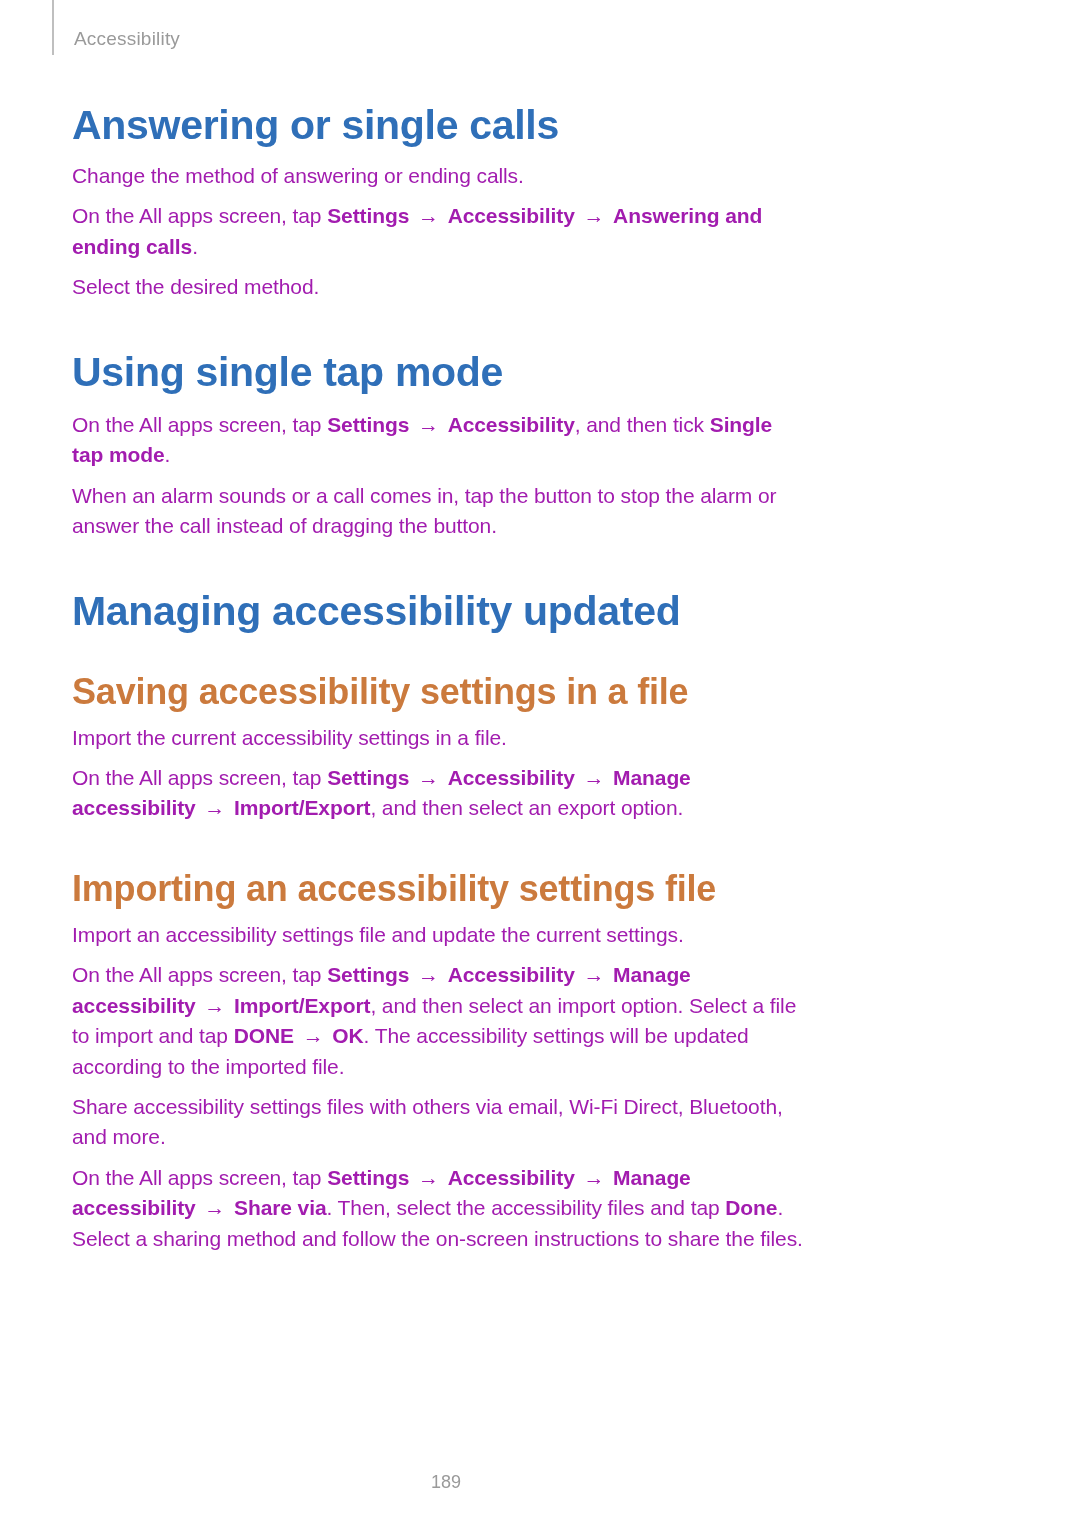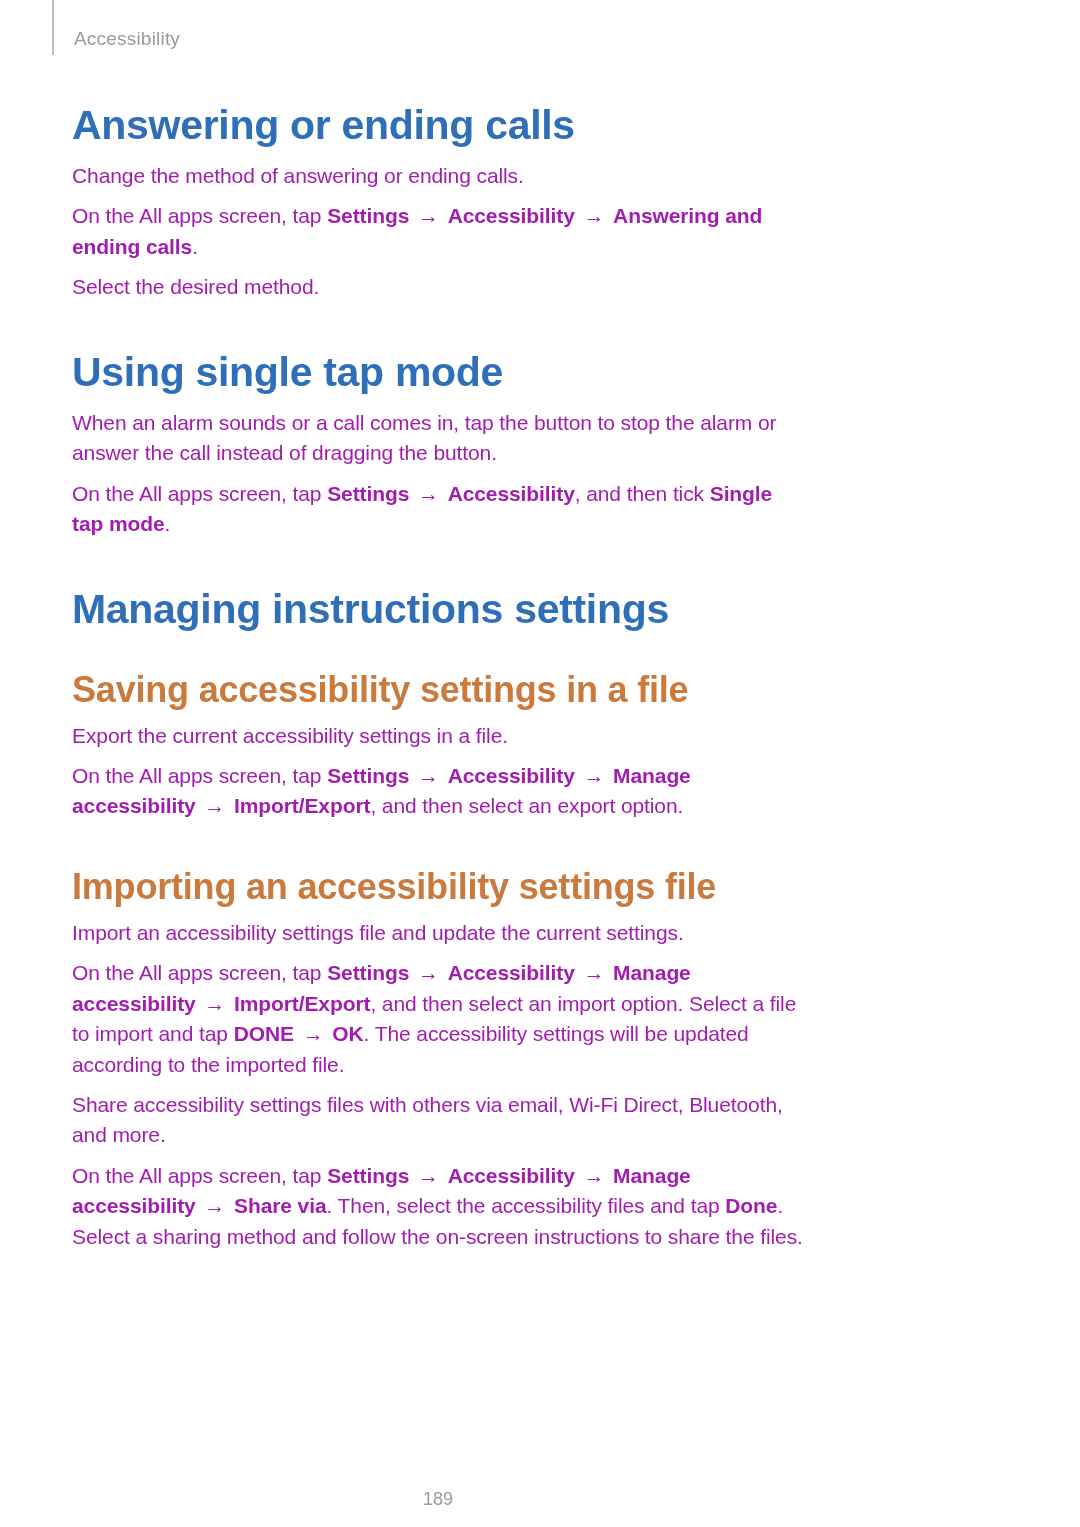--- a/index.html
+++ b/index.html
@@ -57,55 +57,56 @@
   }
   p.body + p.body { margin-top: 10px; }
   p.gap-top { margin-top: 14px; }
   .b { font-weight: 700; }
   .arrow {
     font-weight: 400;
     padding: 0 3px;
   }
   .page-num {
     position: absolute;
-    bottom: 17px;
+    bottom: 34px;
     left: 0;
     width: 100%;
     text-align: center;
     color: #9a9a9a;
     font-size: 18px;
+    padding-left: 8px;
   }
 </style>
 </head>
 <body>
 
 <div class="page">
 
   <div class="running-head">
     <span class="head-bar"></span>
     <span>Accessibility</span>
   </div>
 
-  <h1 class="blue">Answering or ending calls</h1>
+  <h1 class="blue">Answering or single calls</h1>
   <p class="body">Change the method of answering or ending calls.</p>
   <p class="body">
     <span>On the All apps screen, tap </span><span class="b">Settings</span><span class="arrow"> → </span><span class="b">Accessibility</span><span class="arrow"> → </span><span class="b">Answering and ending calls</span><span>.</span>
   </p>
   <p class="body">Select the desired method.</p>
 
   <h1 class="blue mt-big">Using single tap mode</h1>
-  <p class="body">When an alarm sounds or a call comes in, tap the button to stop the alarm or answer the call instead of dragging the button.</p>
   <p class="body gap-top">
     <span>On the All apps screen, tap </span><span class="b">Settings</span><span class="arrow"> → </span><span class="b">Accessibility</span><span>, and then tick </span><span class="b">Single tap mode</span><span>.</span>
   </p>
+  <p class="body">When an alarm sounds or a call comes in, tap the button to stop the alarm or answer the call instead of dragging the button.</p>
 
-  <h1 class="blue mt-big">Managing instructions settings</h1>
+  <h1 class="blue mt-big">Managing accessibility updated</h1>
 
   <h2 class="orange first">Saving accessibility settings in a file</h2>
-  <p class="body">Export the current accessibility settings in a file.</p>
+  <p class="body">Import the current accessibility settings in a file.</p>
   <p class="body gap-top">
     <span>On the All apps screen, tap </span><span class="b">Settings</span><span class="arrow"> → </span><span class="b">Accessibility</span><span class="arrow"> → </span><span class="b">Manage accessibility</span><span class="arrow"> → </span><span class="b">Import/Export</span><span>, and then select an export option.</span>
   </p>
 
   <h2 class="orange">Importing an accessibility settings file</h2>
   <p class="body">Import an accessibility settings file and update the current settings.</p>
   <p class="body gap-top">
     <span>On the All apps screen, tap </span><span class="b">Settings</span><span class="arrow"> → </span><span class="b">Accessibility</span><span class="arrow"> → </span><span class="b">Manage accessibility</span><span class="arrow"> → </span><span class="b">Import/Export</span><span>, and then select an import option. Select a file to import and tap </span><span class="b">DONE</span><span class="arrow"> → </span><span class="b">OK</span><span>. The accessibility settings will be updated according to the imported file.</span>
   </p>
 

